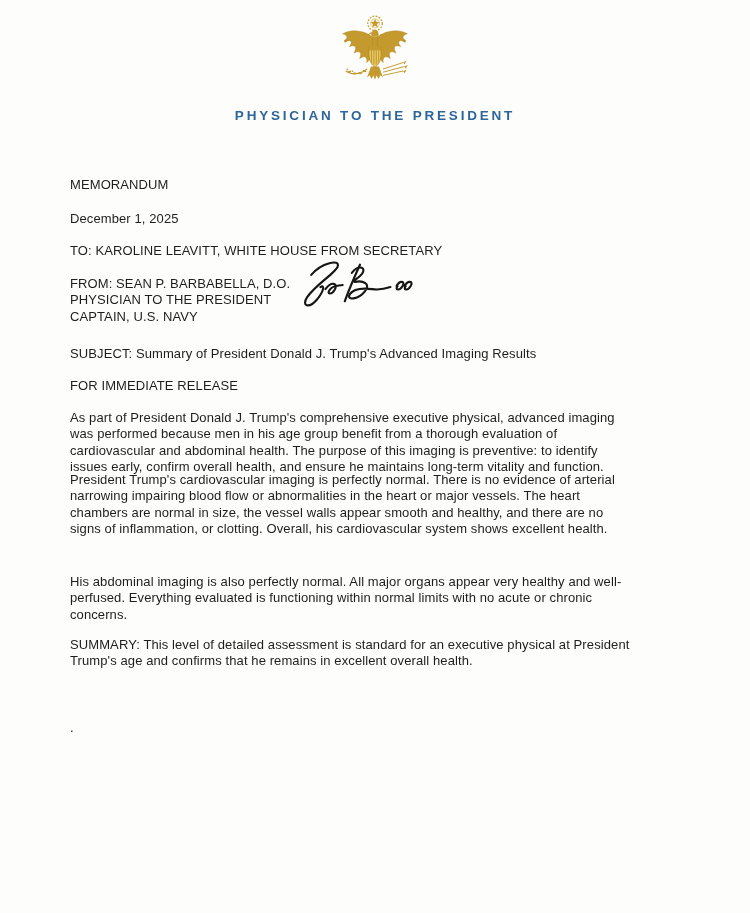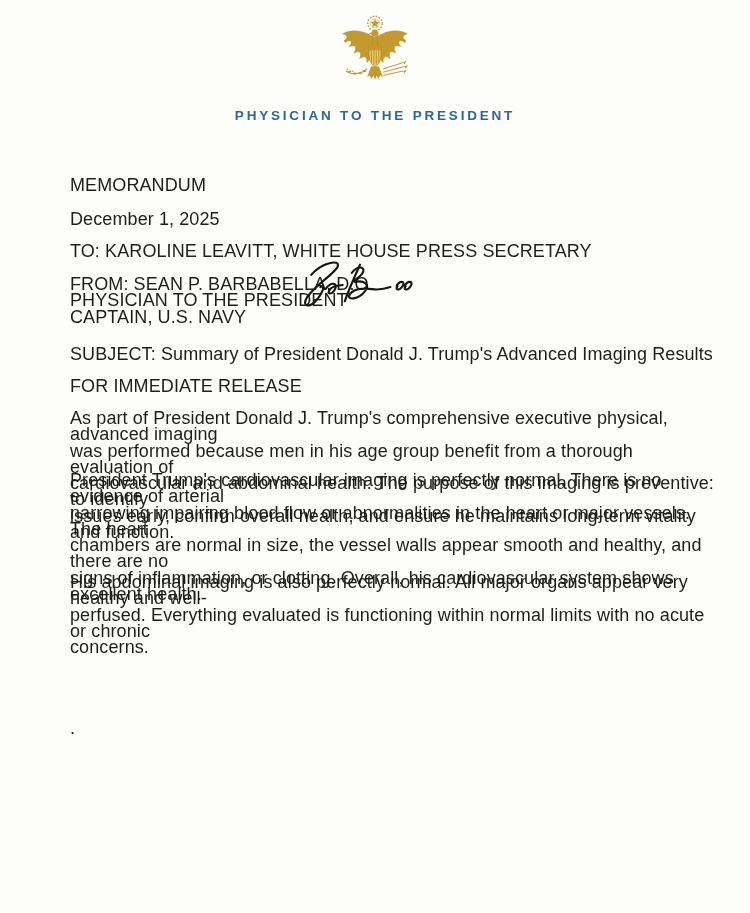--- a/index.html
+++ b/index.html
@@ -28,21 +28,21 @@
   }
   .letterhead-org {
     position:absolute; top:129px; left:0; right:0;
     text-align:center;
     color:#2e6699;
     font-size:11.5px; font-weight:700;
     letter-spacing:2.6px;
   }
   .tline {
     position:absolute; left:70px; width:645px;
-    font-size:18px; line-height:16.3px;
+    font-size:13px; line-height:16.3px;
     letter-spacing:0.1px;
     white-space:pre-line;
   }
   .memo-label   { top:177px; }
   .memo-date    { top:211px; }
   .memo-to      { top:243px; }
   .memo-from    { top:276px; }
   .memo-subject { top:346px; }
   .memo-release { top:378px; }
   .para-1       { top:410px; }
@@ -108,21 +108,21 @@
         <path d="M86.5 67 L91 65 L88.6 69.6 Z"></path>
         <path d="M85 72.5 L89.5 70.8 L87 75.4 Z"></path>
       </g>
     </svg>
   </div>
 
   <div class="letterhead-office">PHYSICIAN TO THE PRESIDENT</div>
 
   <div class="tline memo-label">MEMORANDUM</div>
   <div class="tline memo-date">December 1, 2025</div>
-  <div class="tline memo-to">TO: KAROLINE LEAVITT, WHITE HOUSE PRESS SECRETARY</div>
+  <div class="tline memo-to">TO: KAROLINE LEAVITT, WHITE HOUSE FROM SECRETARY</div>
   <div class="tline memo-from">FROM: SEAN P. BARBABELLA, D.O.
 PHYSICIAN TO THE PRESIDENT
 CAPTAIN, U.S. NAVY</div>
 
   <div class="signature">
     <svg viewBox="0 0 130 52" width="132" height="56">
       <g fill="none" stroke="#161616" stroke-width="2.1" stroke-linecap="round" stroke-linejoin="round">
         <path d="M15 17 C25 5 44 1 41 9 C38 16 20 26 11 39 C5 48 13 50 20 42 C27 34 29 26 24 29 M29 31 C35 23 42 25 38 32 C35 37 30 36 33 32 C36 27 41 28 46 27"></path>
         <path d="M63 7 C58 18 52 32 48 43"></path>
         <path d="M55 15 C61 7 70 9 65 16 C61 21 55 23 58 24 C66 22 74 26 68 33 C62 41 49 43 53 36 C57 30 67 30 75 31 C81 32 87 31 93 29"></path>
@@ -138,16 +138,18 @@
 was performed because men in his age group benefit from a thorough evaluation of
 cardiovascular and abdominal health. The purpose of this imaging is preventive: to identify
 issues early, confirm overall health, and ensure he maintains long-term vitality and function.</div>
   <div class="tline para-2">President Trump's cardiovascular imaging is perfectly normal. There is no evidence of arterial
 narrowing impairing blood flow or abnormalities in the heart or major vessels. The heart
 chambers are normal in size, the vessel walls appear smooth and healthy, and there are no
 signs of inflammation, or clotting. Overall, his cardiovascular system shows excellent health.</div>
   <div class="tline para-3">His abdominal imaging is also perfectly normal. All major organs appear very healthy and well-
 perfused. Everything evaluated is functioning within normal limits with no acute or chronic
 concerns.</div>
+  <div class="tline para-summary">SUMMARY: This level of detailed assessment is standard for an executive physical at President
+Trump's age and confirms that he remains in excellent overall health.</div>
 
   <div class="tline stray-mark">.</div>
 
 </div>
 
 </body></html>

